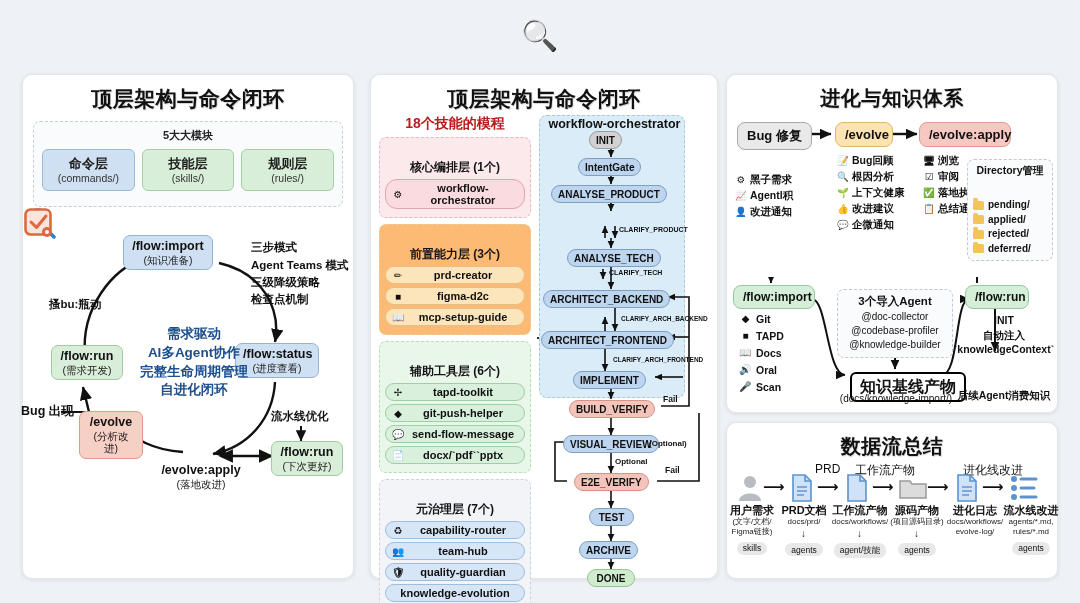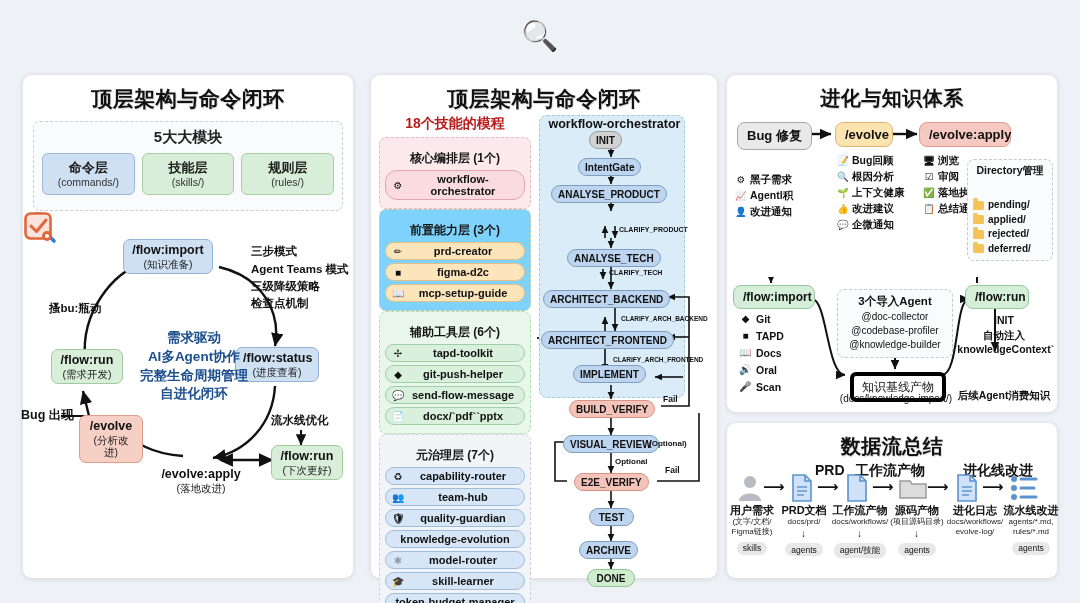--- a/index.html
+++ b/index.html
@@ -39,21 +39,21 @@
     margin-top: 10px; letter-spacing: .5px;
     text-shadow: .7px .7px 1px rgba(0,0,0,.18);
   }
   .panel-title.sm { font-size: 20px; }
 
   
   .modules-box {
     margin: 8px 10px 0 10px; padding: 6px 8px 8px 8px;
     border: 1px dashed #c9ced6; border-radius: 7px; background: #fafbfc;
   }
-  .modules-caption { text-align: center; font-size: 15px; font-weight: 700; color: #222; margin-bottom: 6px; }
+  .modules-caption { text-align: center; font-size: 11px; font-weight: 700; color: #222; margin-bottom: 6px; }
   .mod-row { display: flex; gap: 7px; margin-bottom: 7px; }
   .mod {
     flex: 1; border-radius: 6px; padding: 6px 2px 6px 2px; text-align: center;
     border: 1px solid #9fb6cf;
   }
   .mod .m1 { font-size: 13px; font-weight: 700; color: #1b1b1b; line-height: 1.25; }
   .mod .m2 { font-size: 10.5px; color: #333; }
   .mod.blue  { background: #cfe0f2; border-color: #9db9d8; }
   .mod.green { background: #d8eed8; border-color: #a6cfa6; }
 
@@ -90,23 +90,23 @@
   
   .apply-icon { position:absolute; left:160px; top:223px; }
 
   
   .skills-cols { display:flex; gap:6px; padding: 0 8px; }
   .skills-left { width: 152px; }
   .skills-right { width: 172px; position: relative; }
 
   .skills-subcap { font-size: 14px; font-weight: 700; color:#b91c1c; text-align:center; margin: 2px 0 4px 0; }
 
-  .sgroup { border: 1px dashed #cbd1d9; border-radius: 7px; padding: 12px 5px 5px 5px; }
+  .sgroup { border: 1px dashed #cbd1d9; border-radius: 7px; padding: 21px 5px 5px 5px; margin-bottom: 6px; }
   .sgroup.core  { background: #fbe9ec; border-color: #e8b9c2; }
-  .sgroup.pre   { background: #7dd3fc; border-color: #e9cd9c; }
+  .sgroup.pre   { background: #fdba74; border-color: #e9cd9c; }
   .sgroup.tool  { background: #e9f6ea; border-color: #b4ddb8; }
   .sgroup.meta  { background: #f2f4f7; border-color: #ccd3dc; }
   .sgroup-title { text-align:center; font-size: 12px; font-weight:700; color:#141414; margin-bottom: 3px; }
   .skill {
     display:flex; align-items:center; gap:4px;
     border-radius: 12px; padding: 2px 6px; margin-bottom: 3px;
     font-size: 11px; font-weight: 700; color:#101010;
     border: 1px solid #b9c3cf; background: #fff; min-height: 17px;
   }
   .skill .sname { flex: 1; text-align: center; }
@@ -172,34 +172,34 @@
   .agentbox {
     position:absolute; left: 110px; top: 12px; width: 116px;
     border: 1px dashed #c3c9d2; border-radius: 7px; background:#fafbfc;
     padding: 4px 5px; text-align:center;
   }
   .agentbox .at { font-size: 11.5px; font-weight:700; color:#111; margin-bottom:1px; }
   .agentbox .ai { font-size: 10px; color:#111; line-height: 1.42; }
 
   .kbox {
     position:absolute; left: 123px; top: 95px;
-    border: 4px solid #000000; border-radius: 6px; background:#fff;
-    font-size: 12px; font-weight:400; color:#111; padding: 2.5px 8px;
+    border: 2px solid #000000; border-radius: 6px; background:#fff;
+    font-size: 16px; font-weight:700; color:#111; padding: 2.5px 8px;
   }
   .kcap { position:absolute; left: 104px; top: 116px; width: 130px; text-align:center; font-size: 10px; color:#111; }
 
   .runnote { position:absolute; left: 224px; top: 36px; width: 106px; text-align:center;
              font-size: 10.5px; font-weight:700; color:#111; line-height: 1.4; }
   .runnote2 { position:absolute; left: 222px; top: 112px; width: 110px; text-align:center;
              font-size: 10.5px; font-weight:700; color:#111; }
 
   
   .df { position:relative; width: 332px; height: 110px; }
   .df-stage { position:absolute; text-align:center; }
-  .df-top { font-size: 14px; font-weight:700; color:#111;padding-left:28px; }
+  .df-top { font-size: 12px; font-weight:400; color:#111;padding-left:28px; }
   .df-name { font-size: 11px; font-weight:700; color:#111; line-height:1.2; }
   .df-sub { font-size: 8px; color:#222; line-height:1.25; }
   .df-tag {
     display:inline-block; background:#e8e8e8; border-radius:7px;
     font-size: 8.5px; color:#111; padding: 1.5px 6px; margin-top:2px;
   }
   .df-arrow { position:absolute; font-size: 15px; color:#111; font-weight:700; }
   .dl-arrow { position:absolute; font-size: 10px; color:#111; }
 </style>
 </head>
@@ -472,21 +472,21 @@
               <line x1="-8" y1="225" x2="2" y2="225" marker-end="url(#pa)"></line>
             </g>
           </svg>
 
           <div class="pnode grey" style="left:52px; top:18px;">INIT</div>
           <div class="pnode blue" style="left:41px; top:45px;">IntentGate</div>
           <div class="pnode blue" style="left:14px; top:72px;">ANALYSE_PRODUCT</div>
           <div class="pnode blue" style="left:30px; top:136px;">ANALYSE_TECH</div>
           <div class="pnode blue" style="left:6px;  top:177px;">ARCHITECT_BACKEND</div>
           <div class="pnode blue" style="left:4px;  top:218px;">ARCHITECT_FRONTEND</div>
-          <div class="pnode blue" style="left:36px; top:252px;">IMPLEMENT</div>
+          <div class="pnode blue" style="left:36px; top:258px;">IMPLEMENT</div>
           <div class="pnode red" style="left:32px; top:287px;">BUILD_VERIFY</div>
           <div class="pnode blue" style="left:26px; top:322px;">VISUAL_REVIEW</div>
           <div class="pnode red" style="left:37px; top:360px;">E2E_VERIFY</div>
           <div class="pnode blue" style="left:52px; top:395px; width:45px;">TEST</div>
           <div class="pnode blue" style="left:42px; top:428px;">ARCHIVE</div>
           <div class="pnode green" style="left:50px; top:456px; width:48px;">DONE</div>
 
           <div class="plabel" style="left:82px; top:113px;">CLARIFY_PRODUCT</div>
           <div class="plabel" style="left:72px; top:156px;">CLARIFY_TECH</div>
           <div class="plabel sm" style="left:84px; top:202px;">CLARIFY_ARCH_BACKEND</div>

